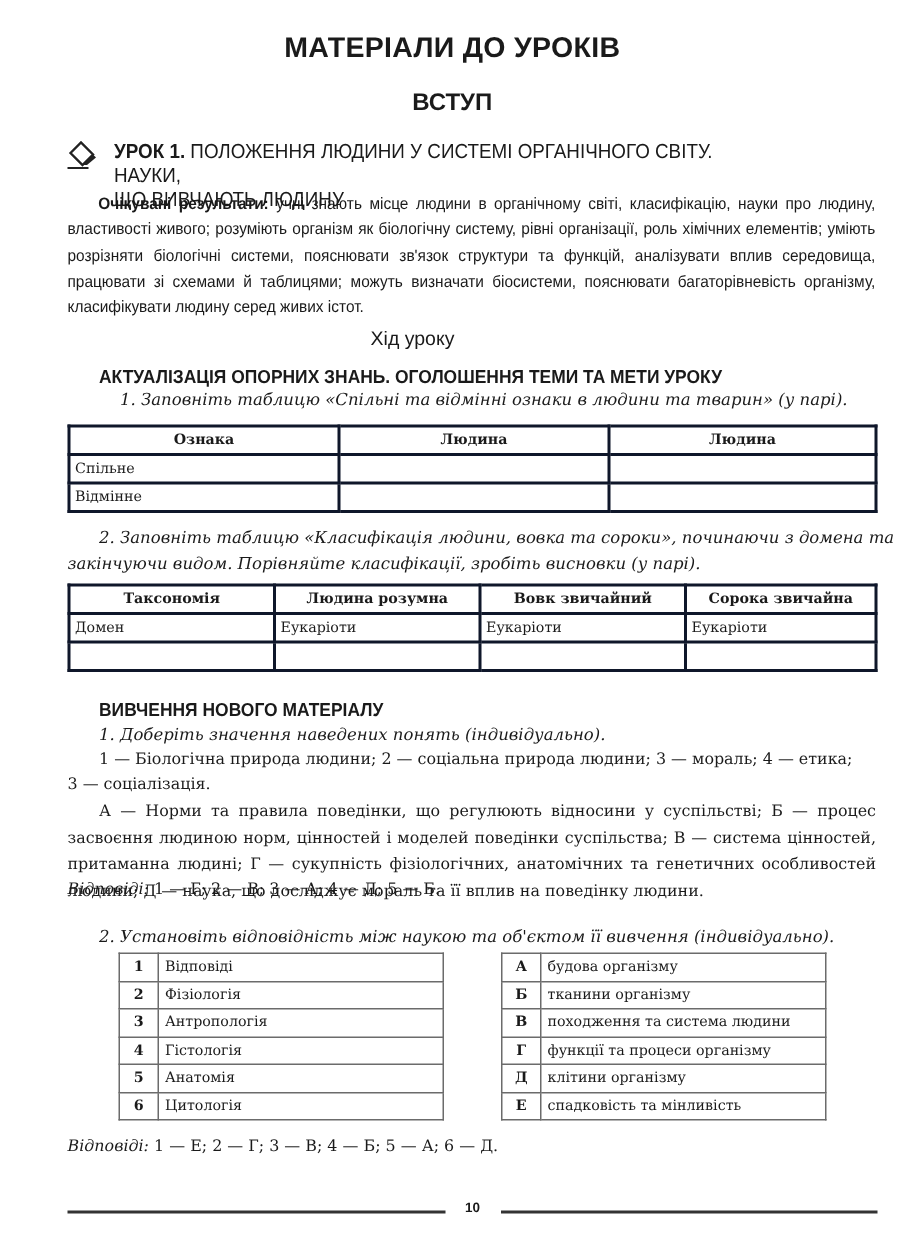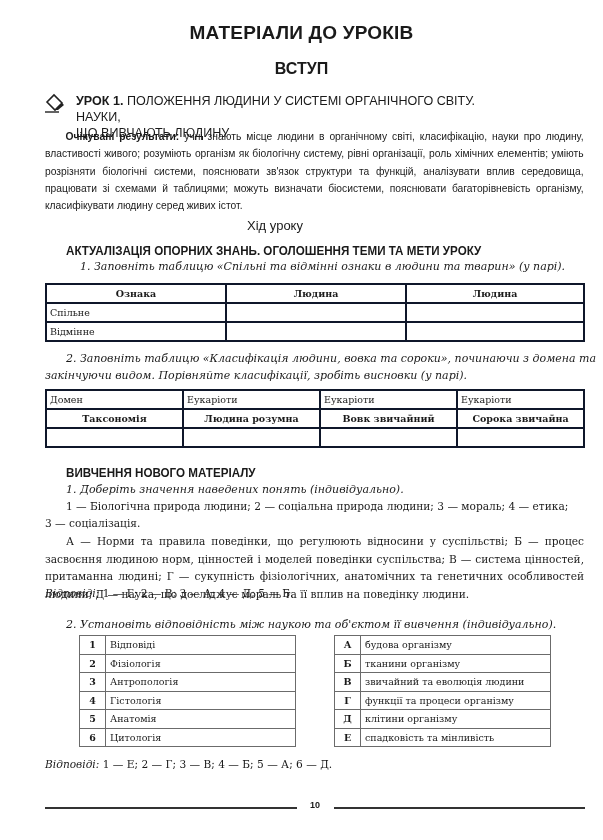--- a/index.html
+++ b/index.html
@@ -79,30 +79,30 @@
   </tr>
 </tbody>
   </table>
 
 <div class="abs serif task" style="left:66px; top:350px;">2. Заповніть таблицю «Класифікація людини, вовка та сороки», починаючи з домена та</div>
 <div class="abs serif task" style="left:45px; top:367px;">закінчуючи видом. Порівняйте класифікації, зробіть висновки (у парі).</div>
 
 <table class="grid serif" style="left:45px; top:389px; width:540px;">
   <tbody>
       <tr>
+    <th style="width:129px;">Таксономія</th>
+    <th style="width:129px;">Людина розумна</th>
+    <th style="width:129px;">Вовк звичайний</th>
+    <th>Сорока звичайна</th>
+  </tr>
+  <tr>
     <td>Домен</td>
     <td>Еукаріоти</td>
     <td>Еукаріоти</td>
     <td>Еукаріоти</td>
-  </tr>
-  <tr>
-    <th style="width:129px;">Таксономія</th>
-    <th style="width:129px;">Людина розумна</th>
-    <th style="width:129px;">Вовк звичайний</th>
-    <th>Сорока звичайна</th>
   </tr>
   <tr>
     <td></td>
     <td></td>
     <td></td>
     <td></td>
   </tr>
 </tbody>
   </table>
 
@@ -151,21 +151,21 @@
       <tr>
         <td class="num">А</td>
         <td>будова організму</td>
       </tr>
       <tr>
         <td class="num">Б</td>
         <td>тканини організму</td>
       </tr>
       <tr>
         <td class="num">В</td>
-        <td>звичайний та еволюція людини</td>
+        <td>походження та система людини</td>
       </tr>
       <tr>
         <td class="num">Г</td>
         <td>функції та процеси організму</td>
       </tr>
       <tr>
         <td class="num">Д</td>
         <td>клітини організму</td>
       </tr>
       <tr>

